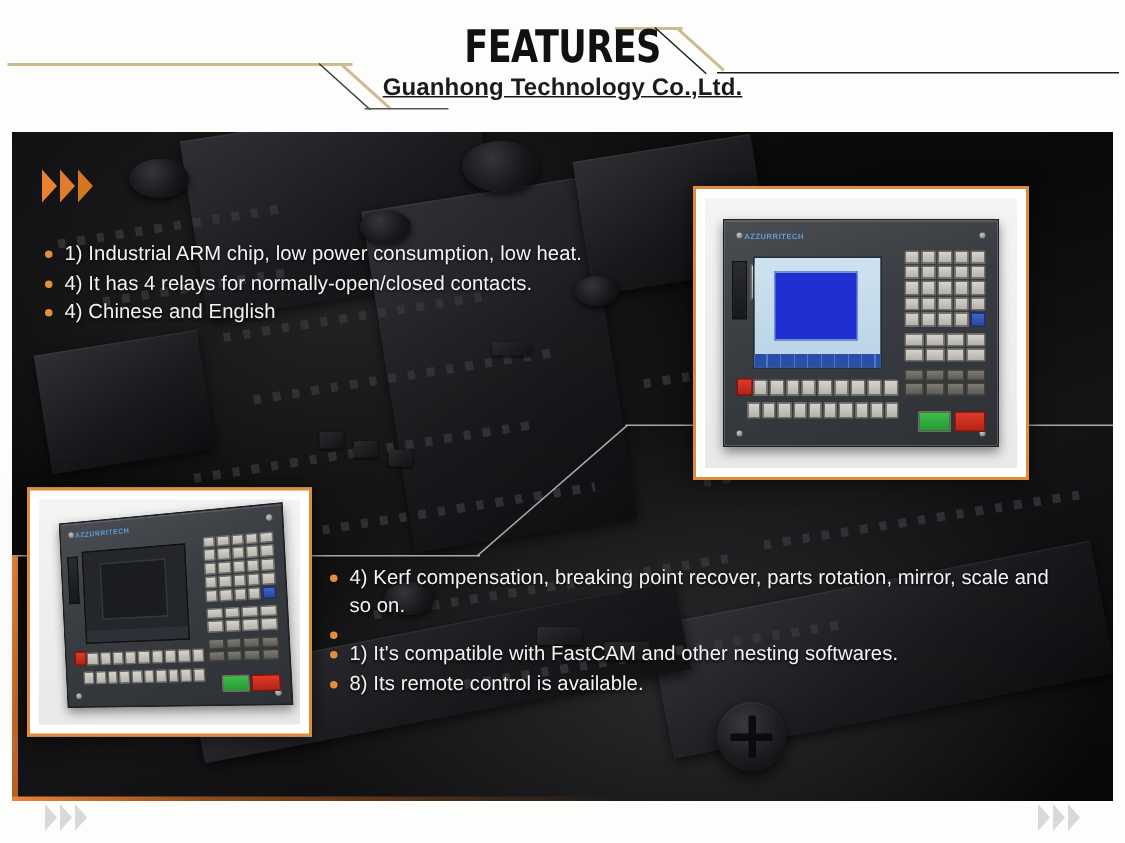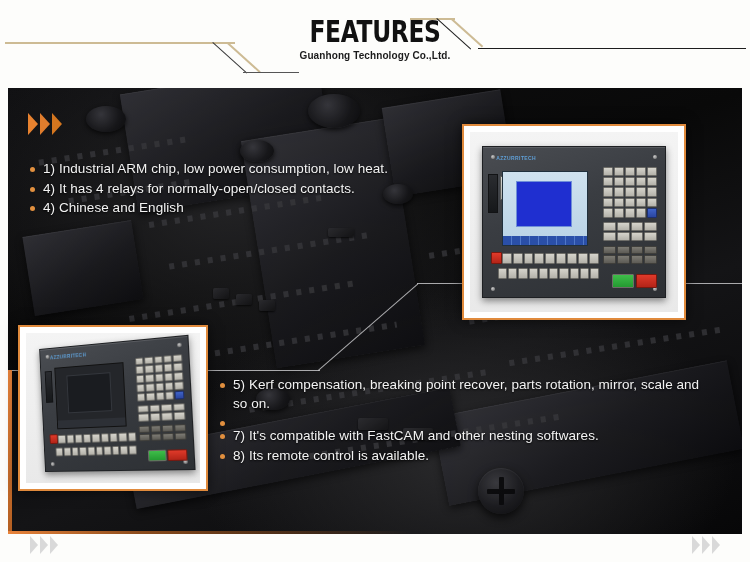--- a/index.html
+++ b/index.html
@@ -70,24 +70,25 @@
     font-size: 30px;
     font-weight: 900;
     letter-spacing: -0.5px;
     color: #111111;
     transform: scaleX(0.78);
     transform-origin: center top;
   }
   .hdr-sub {
     position: absolute; left: 0; top: 50px; width: 750px;
     text-align: center;
-    font-size: 10px;
+    font-size: 16px;
     font-weight: 700;
     color: #1b1b1b;
     letter-spacing: 0.1px;
+    text-decoration: underline;
   }
 
   
   .panel {
     position: absolute;
     left: 8px; top: 88px; width: 734px; height: 446px;
     background:
       radial-gradient(ellipse 380px 240px at 62% 82%, #2a2a2c 0%, rgba(20,20,22,0) 72%),
       radial-gradient(ellipse 420px 280px at 30% 25%, #232325 0%, rgba(12,12,14,0) 70%),
       linear-gradient(160deg, #101012 0%, #090909 38%, #141416 62%, #070708 100%);
@@ -393,28 +394,28 @@
     </div>
     <div class="bullet-row">
       <span class="bullet-dot"></span>
       <span class="bullet-text">4) Chinese and English</span>
     </div>
   </div>
 
   <div class="bullets bullets-bottom">
     <div class="bullet-row">
       <span class="bullet-dot"></span>
-      <span class="bullet-text">5) Kerf compensation, breaking point recover, parts rotation, mirror, scale and so on.</span>
+      <span class="bullet-text">4) Kerf compensation, breaking point recover, parts rotation, mirror, scale and so on.</span>
     </div>
     <div class="bullet-row">
       <span class="bullet-dot"></span>
     </div>
     <div class="bullet-row">
       <span class="bullet-dot"></span>
-      <span class="bullet-text">7) It's compatible with FastCAM and other nesting softwares.</span>
+      <span class="bullet-text">1) It's compatible with FastCAM and other nesting softwares.</span>
     </div>
     <div class="bullet-row">
       <span class="bullet-dot"></span>
       <span class="bullet-text">8) Its remote control is available.</span>
     </div>
   </div>
 
   <div class="frame frame-tr">
     <div class="photo">
       <div class="cnc straight">

